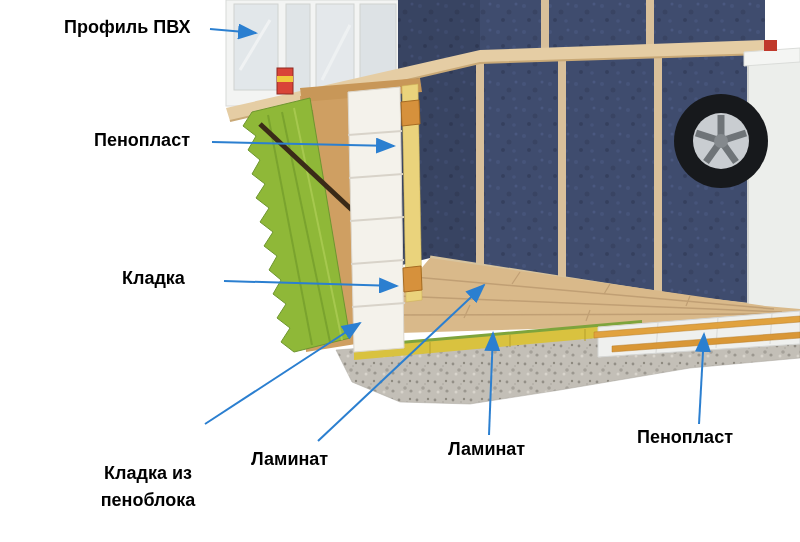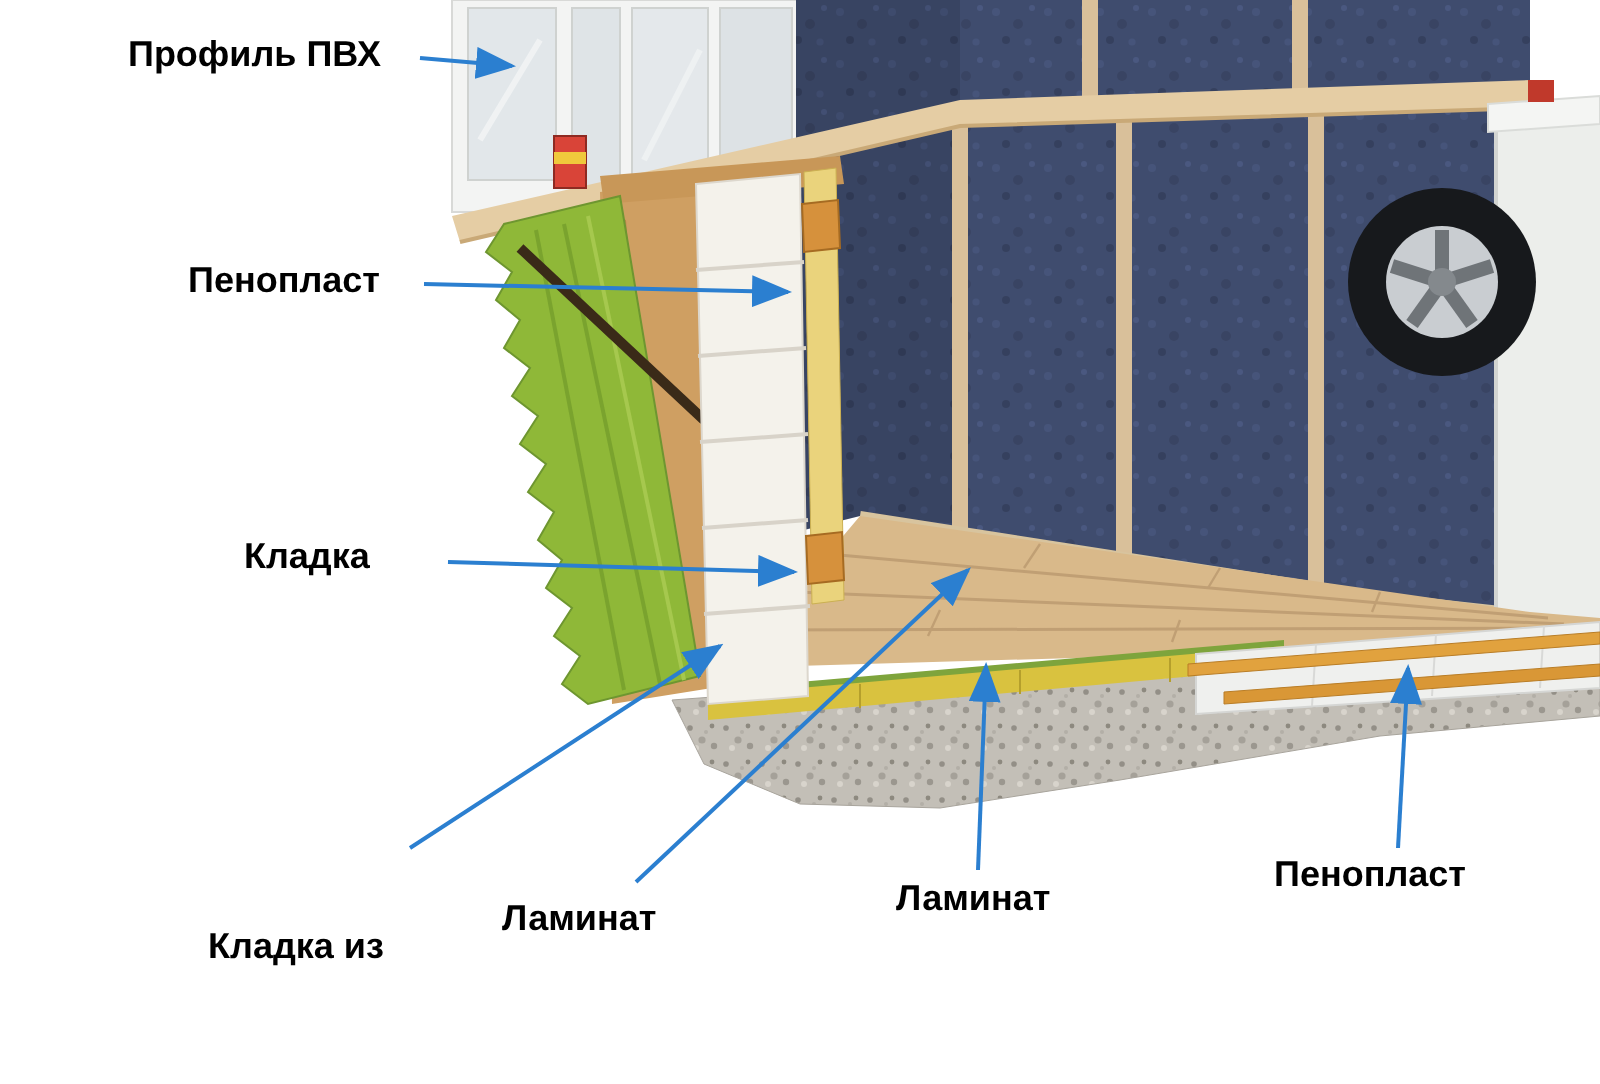--- a/index.html
+++ b/index.html
@@ -160,18 +160,19 @@
       <line class="leader" marker-end="url(#arrowhead)" x1="489" y1="435" x2="493" y2="333"></line>
       <line class="leader" marker-end="url(#arrowhead)" x1="699" y1="424" x2="704" y2="334"></line>
     </g>
   </svg>
 
   <div class="lbl" style="left:64px;top:17px;">Профиль ПВХ</div>
   <div class="lbl" style="left:94px;top:130px;">Пенопласт</div>
   <div class="lbl" style="left:122px;top:268px;">Кладка</div>
   <div class="lbl-block" style="left:82px;top:412px;margin-top:48px;">
     <span style="display:block;">Кладка из</span>
+    <span style="display:block;">пеноблока</span>
   </div>
   <div class="lbl" style="left:251px;top:449px;">Ламинат</div>
   <div class="lbl" style="left:448px;top:439px;">Ламинат</div>
   <div class="lbl" style="left:637px;top:427px;">Пенопласт</div>
 
 </div>
 
 </body></html>

